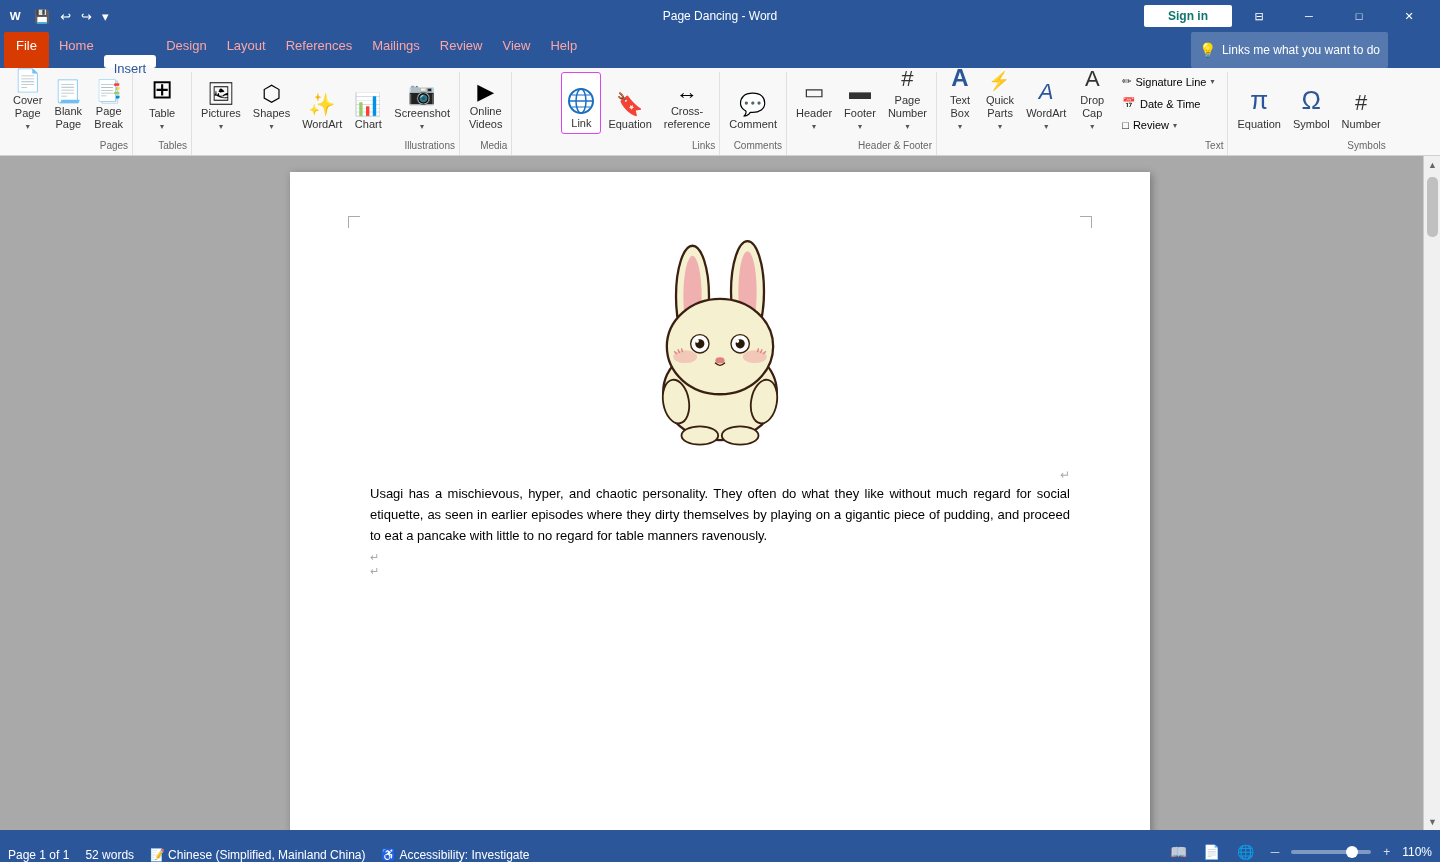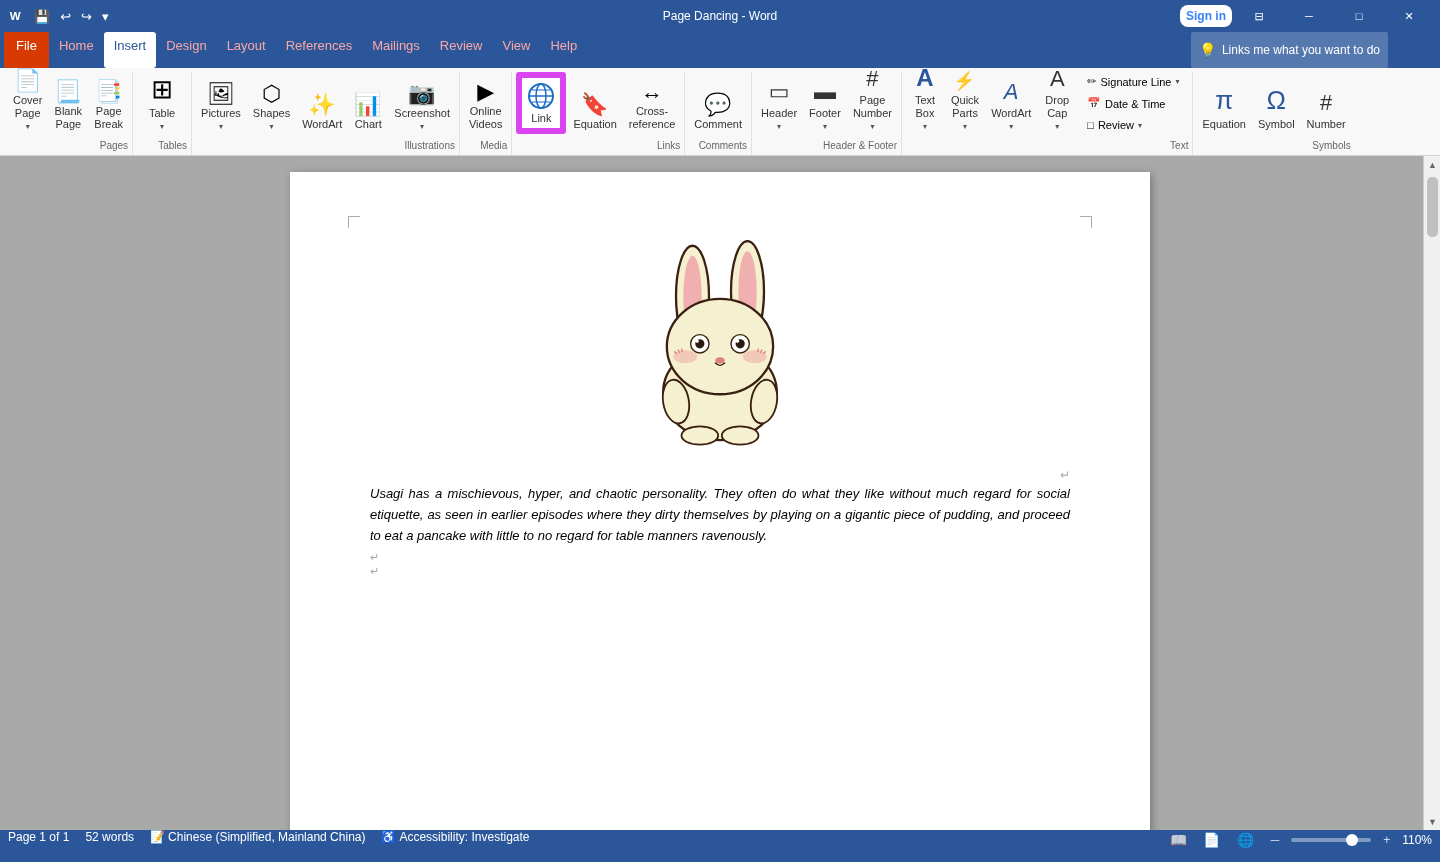--- a/index.html
+++ b/index.html
@@ -17,25 +17,25 @@
     }
     .title-bar-left { display: flex; align-items: center; gap: 6px; }
     .title-bar-center { position: absolute; left: 50%; transform: translateX(-50%); color: white; font-size: 12px; }
     .title-bar-right { display: flex; align-items: center; gap: 4px; margin-left: auto; }
     .title-bar-icon { width: 16px; height: 16px; cursor: pointer; display: flex; align-items: center; justify-content: center; font-size: 14px; }
     .quick-access { display: flex; align-items: center; gap: 2px; }
     .qa-btn { color: white; font-size: 13px; cursor: pointer; padding: 2px 4px; border-radius: 2px; }
     .win-btn { width: 46px; height: 32px; display: flex; align-items: center; justify-content: center; color: white; cursor: pointer; font-size: 11px; }
     .sign-in-btn {
       background: white;
-      color: #3b82f6;
+      color: #0f766e;
       border: none;
-      padding: 4px 6px;
+      padding: 4px 24px;
       font-size: 12px;
-      border-radius: 8px;
+      border-radius: 2px;
       cursor: pointer;
       font-weight: 600;
     }
 
     
     .menu-bar {
       background: #2b579a;
       height: 36px;
       display: flex;
       padding: 0 4px;
@@ -44,20 +44,21 @@
     .menu-item {
       color: #fca5a5;
       padding: 6px 10px;
       cursor: pointer;
       font-size: 13px;
       border-radius: 3px;
     }
     .menu-item.active {
       background: white;
       color: #2b579a;
+      margin-top: 23px;
     }
     .menu-item.file-btn {
       background: #d83b01;
       color: white;
       border-radius: 2px;
       padding: 6px 12px;
     }
     .tell-me-box {
       margin-left: auto;
       display: flex;
@@ -155,31 +156,30 @@
       display: flex;
       justify-content: center;
       margin-bottom: 16px;
     }
     .bunny-svg { width: 220px; height: 220px; }
     .doc-text {
       font-size: 13px;
       line-height: 1.6;
       color: #000;
       text-align: justify;
-      font-style: italic;
     }
     .scroll-arrow { width: 17px; height: 17px; display: flex; align-items: center; justify-content: center; cursor: pointer; font-size: 9px; color: #666; }
     .scroll-thumb { width: 11px; height: 60px; background: #c0c0c0; border-radius: 5px; margin: 2px auto; }
 
     
     .status-bar {
       background: #2b579a;
       height: 32px;
       display: flex;
-      align-items: flex-start;
+      align-items: flex-end;
       padding: 0 8px;
       color: white;
       font-size: 12px;
       gap: 16px;
     }
     .status-bar-right {
       margin-left: auto;
       display: flex;
       align-items: center;
       gap: 8px;
@@ -326,21 +326,21 @@
       <div class="ribbon-btn">
         <span class="ribbon-icon">▶</span>
         <span class="ribbon-btn-label">Online<br>Videos</span>
       </div>
     </div>
     <div class="ribbon-group-label">Media</div>
   </div>
 
   <div class="ribbon-group">
     <div class="ribbon-group-content">
-      <div class="ribbon-btn highlighted" style="border: 6px solid #d946ef; background: #fff;">
+      <div class="ribbon-btn highlighted" style="border: 1px solid #d946ef; background: #fff; margin-left: 45px;">
         <svg width="28" height="28" viewBox="0 0 28 28">
           <circle cx="14" cy="14" r="12" fill="none" stroke="#1a6fc4" stroke-width="2"></circle>
           <ellipse cx="14" cy="14" rx="5" ry="12" fill="none" stroke="#1a6fc4" stroke-width="1.5"></ellipse>
           <line x1="3" y1="14" x2="25" y2="14" stroke="#1a6fc4" stroke-width="1.5"></line>
           <line x1="5" y1="8" x2="23" y2="8" stroke="#1a6fc4" stroke-width="1"></line>
           <line x1="5" y1="20" x2="23" y2="20" stroke="#1a6fc4" stroke-width="1"></line>
         </svg>
         <span class="ribbon-btn-label">Link</span>
       </div>
       <div class="ribbon-btn">

